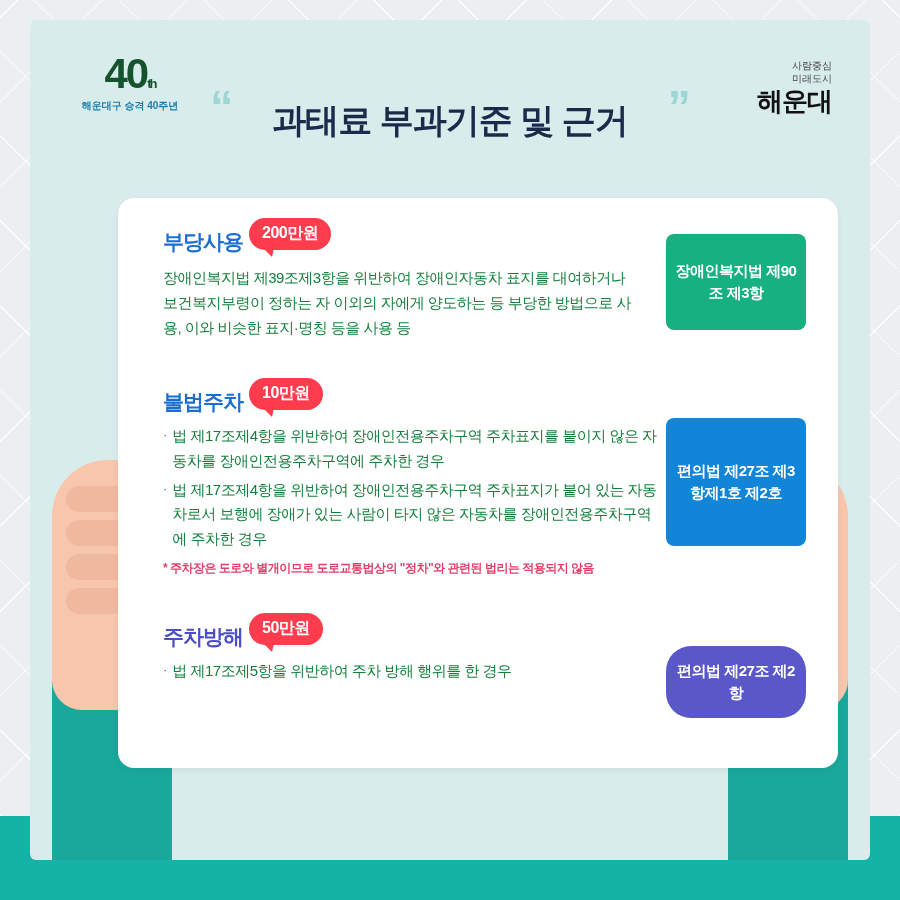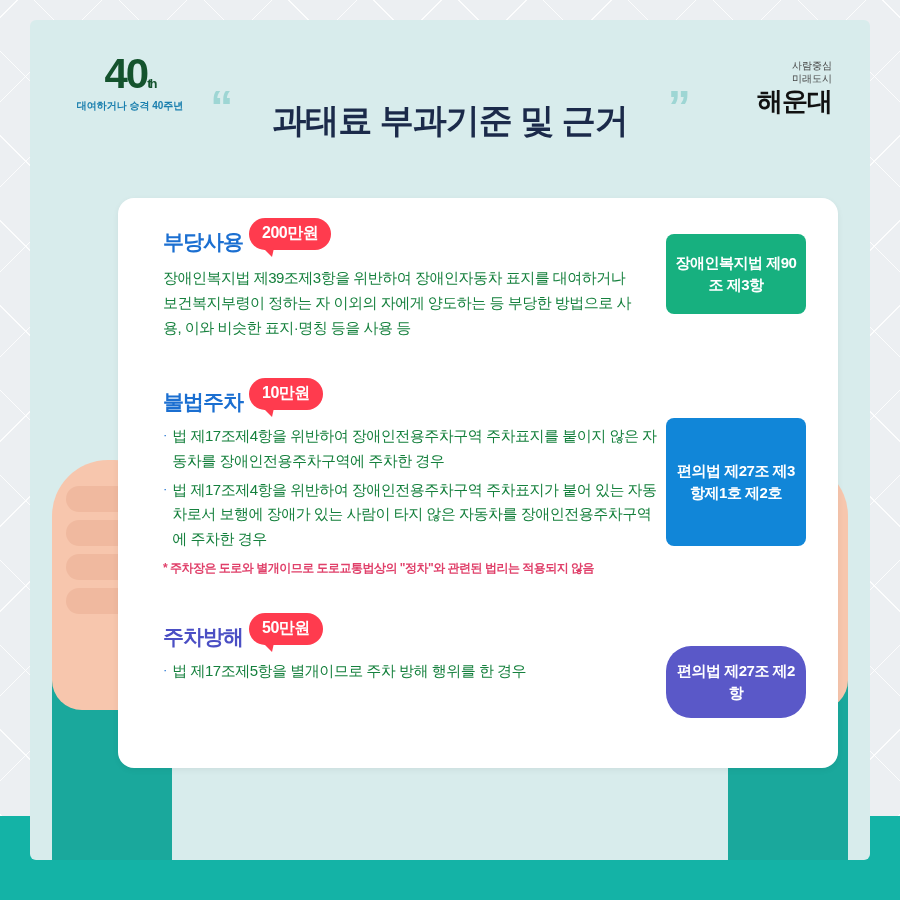--- a/index.html
+++ b/index.html
@@ -160,21 +160,21 @@
         <div class="finger f2"></div>
       <div class="finger f3"></div>
         <div class="finger f4"></div>
       <div class="thumb"></div>
     </div>
 
     <div class="logo-left">
       <div class="wave">
         <span>40</span><span style="font-size:13px;">th</span>
       </div>
-      <div class="sub">대여하거나 승격 40주년</div>
+      <div class="sub">해운대구 승격 40주년</div>
     </div>
 
     <div class="logo-right">
       <div class="tag">사람중심</div>
       <div class="tag">미래도시</div>
       <div class="brand">해운대</div>
     </div>
 
     <div class="title-wrap">
       <div class="title">
@@ -186,21 +186,21 @@
 
     <div class="panel">
 
       <div class="section" style="left:45px; top:30px; width:480px;">
         <div class="sec-head">
           <div class="sec-title">부당사용</div>
           <div class="bubble">200만원</div>
         </div>
         <div class="body-text" style="margin-top:6px;">장애인복지법 제39조제3항을 위반하여 장애인자동차 표지를 대여하거나 보건복지부령이 정하는 자 이외의 자에게 양도하는 등 부당한 방법으로 사용, 이와 비슷한 표지·명칭 등을 사용 등</div>
       </div>
-      <div class="chip green" style="right:32px; top:36px; height:80px;">장애인복지법 제90조 제3항</div>
+      <div class="chip green" style="right:32px; top:36px; height:96px;">장애인복지법 제90조 제3항</div>
 
       <div class="section" style="left:45px; top:190px; width:500px;">
         <div class="sec-head">
           <div class="sec-title">불법주차</div>
           <div class="bubble">10만원</div>
         </div>
         <div class="li">
           <span class="dot">·</span>
           <span class="body-text">법 제17조제4항을 위반하여 장애인전용주차구역 주차표지를 붙이지 않은 자동차를 장애인전용주차구역에 주차한 경우</span>
         </div>
@@ -212,20 +212,20 @@
       </div>
       <div class="chip blue" style="right:32px; top:220px; height:128px;">편의법 제27조 제3항제1호 제2호</div>
 
       <div class="section" style="left:45px; top:425px; width:480px;">
         <div class="sec-head">
           <div class="sec-title purple">주차방해</div>
           <div class="bubble">50만원</div>
         </div>
         <div class="li">
           <span class="dot">·</span>
-          <span class="body-text">법 제17조제5항을 별개이므로 주차 방해 행위를 한 경우</span>
+          <span class="body-text">법 제17조제5항을 위반하여 주차 방해 행위를 한 경우</span>
         </div>
       </div>
       <div class="chip purple" style="right:32px; top:448px; height:72px;border-radius:25px;">편의법 제27조 제2항</div>
 
     </div>
   </div>
 </div>
 
 </body></html>

